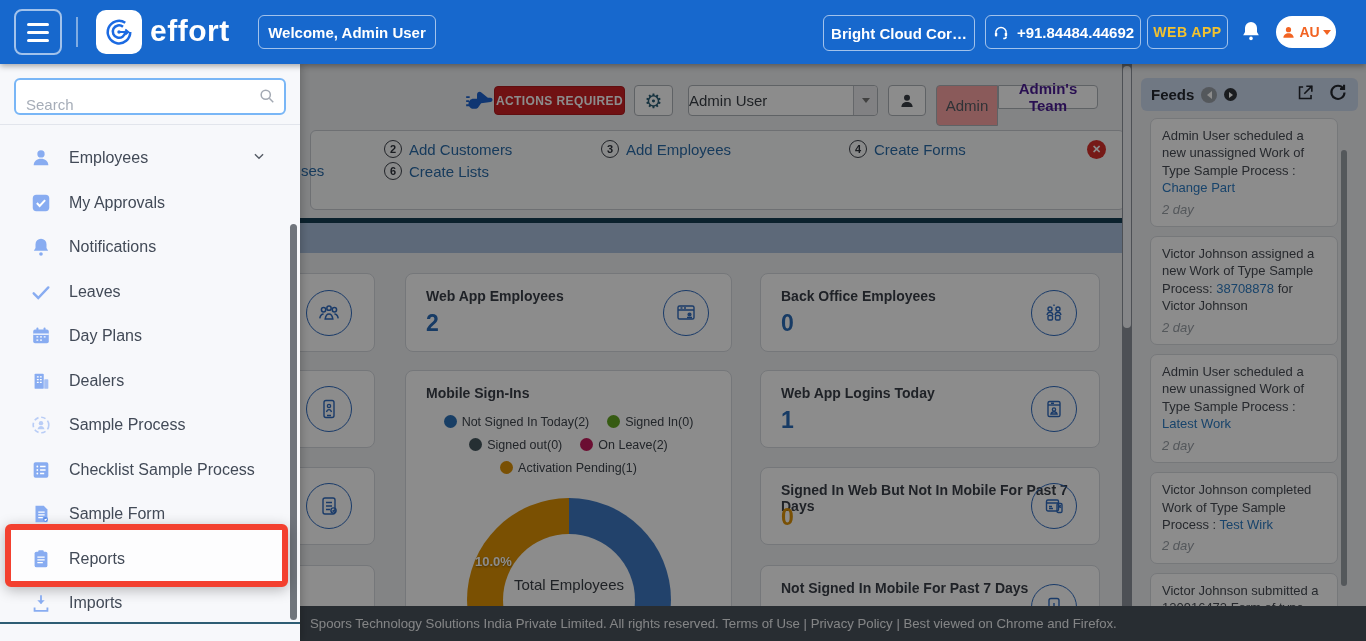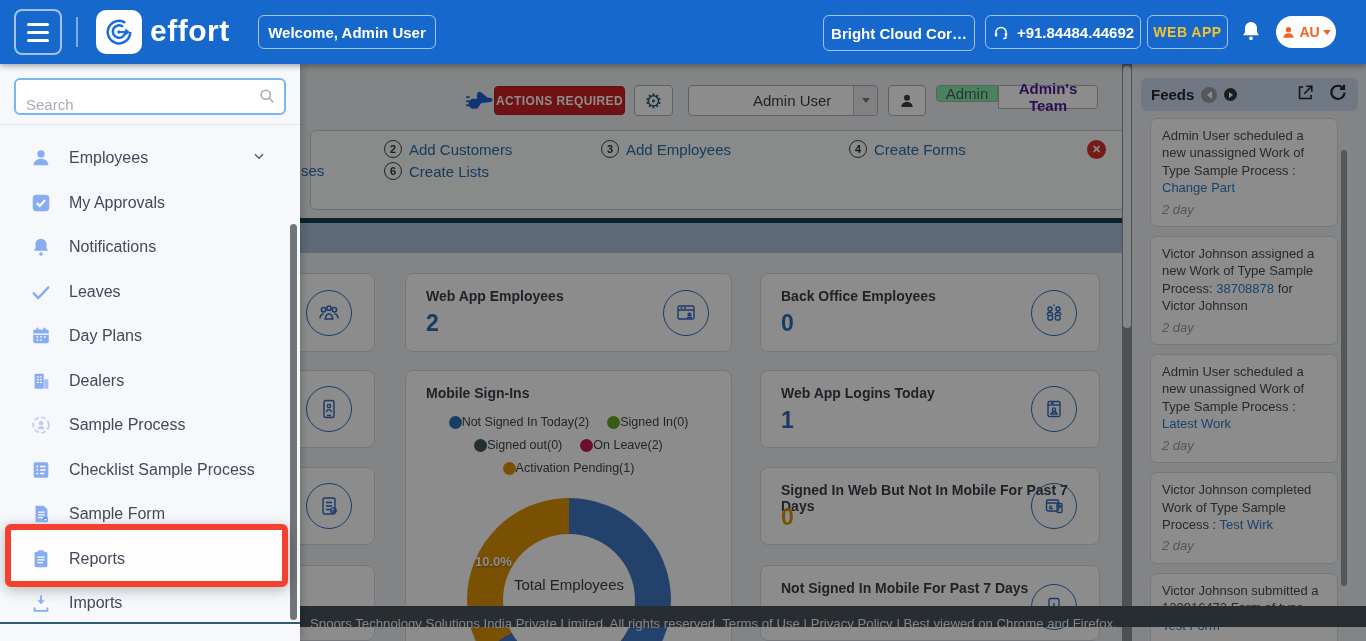--- a/index.html
+++ b/index.html
@@ -37,25 +37,25 @@
   .hl-box { position:absolute; left:5px; top:460px; width:283px; height:63px; border:6px solid #f3402f; border-radius:6px; background:#fdfdfe; box-shadow:0 3px 14px rgba(0,0,0,.28); z-index:1; }
   .sb-bottom-line { position:absolute; left:0; top:558px; width:300px; height:2px; background:#2e5d74; }
   .sb-scroll { position:absolute; left:290px; top:160px; width:7px; height:396px; background:#70757c; border-radius:4px; }
 
   
   .content { position:absolute; inset:0; z-index:1; }
   .toolbtn { position:absolute; display:flex; align-items:center; justify-content:center; border:1px solid #aeb2b8; border-radius:4px; background:#fff; cursor:pointer; font-size:15px; color:#3a3f45; }
   .hand { left:462px; top:84px; width:34px; height:32px; border:none; background:none; }
   .actions { left:494px; top:86px; width:131px; height:29px; background:#cc1f24; border:1px solid #b01a1e; color:#fff; font-weight:bold; font-size:12px; letter-spacing:.4px; border-radius:4px; }
   .gearbtn { left:634px; top:85px; width:39px; height:31px; font-size:20px; color:#2b5e75; }
-  .userselect { left:688px; top:85px; width:190px; height:31px; justify-content:space-between; padding-left:64px; }
+  .userselect { left:688px; top:85px; width:190px; height:31px; justify-content:space-between; }
   .uscaret { width:24px; height:29px; border-left:1px solid #b9bcc1; background:#ececee; display:flex; align-items:center; justify-content:center; border-radius:0 4px 4px 0; }
   .uscaret i { width:0; height:0; border-left:4px solid transparent; border-right:4px solid transparent; border-top:5px solid #777; }
   .personbtn { left:888px; top:85px; width:38px; height:31px; }
-  .seg-admin { left:936px; top:85px; width:62px; height:17px; background:#86efac; color:#565c63; border-radius:4px 0 0 4px; }
+  .seg-admin { left:936px; top:85px; width:62px; height:41px; background:#fca5a5; color:#565c63; border-radius:4px 0 0 4px; }
   .seg-team { left:998px; top:85px; width:100px; height:24px; color:#4c1d95; font-weight:bold; border-radius:0 4px 4px 0; }
 
   .onboard { position:absolute; left:310px; top:130px; width:815px; height:80px; background:#fafbfc; border:1px solid #c9ccd2; border-radius:6px; }
   .step { position:absolute; display:flex; align-items:center; gap:7px; font-size:15px; color:#2b6ca8; cursor:pointer; white-space:nowrap; }
   .stepnum { display:inline-flex; align-items:center; justify-content:center; width:18px; height:18px; border:1.5px solid #3e434b; border-radius:50%; font-size:11px; color:#2e333b; font-weight:bold; flex:0 0 auto; }
   .ob-close { position:absolute; left:776px; top:9px; width:19px; height:19px; border-radius:50%; background:#d8302b; color:#fff; font-size:11px; font-weight:bold; display:flex; align-items:center; justify-content:center; cursor:pointer; }
   .frag { position:absolute; left:-10px; top:31px; font-size:15px; color:#2b6ca8; }
 
   .tealbar { position:absolute; left:300px; top:218px; width:822px; height:5px; background:#143c52; }
   .band { position:absolute; left:300px; top:223px; width:822px; height:30px; background:#a9bfdd; }
@@ -66,21 +66,21 @@
   .val-blue { color:#2b6cb8; } .val-amber { color:#dd9208; }
   .iccircle { position:absolute; right:22px; top:50%; transform:translateY(-50%); width:46px; height:46px; border:1.5px solid #2f6bbf; border-radius:50%; display:flex; align-items:center; justify-content:center; }
   .ic-b { position:absolute; right:22px; top:18px; transform:none; }
 
   
   .donut { position:absolute; left:61px; top:127px; width:204px; height:204px; border-radius:50%; }
   .hole { position:absolute; left:36px; top:36px; width:132px; height:132px; border-radius:50%; background:#fff; }
   .donut-label { position:absolute; left:8px; top:56px; color:#fff; font-size:13px; font-weight:bold; text-shadow:0 1px 2px rgba(0,0,0,.4); }
   .donut-center { position:absolute; left:0; top:78px; width:204px; text-align:center; font-size:15px; color:#3a3f45; }
   .legend-row { display:flex; justify-content:center; gap:18px; align-items:center; font-size:12.5px; color:#3f454d; margin-top:9px; }
-  .legend-item { display:flex; align-items:flex-end; }
+  .legend-item { display:flex; align-items:flex-start; gap:5px; }
   .dot { width:13px; height:13px; border-radius:50%; flex:0 0 auto; }
 
   
   .m-track { position:absolute; left:1122px; top:64px; width:10px; height:577px; background:#8c939c; }
   .m-thumb { position:absolute; left:1123px; top:66px; width:8px; height:262px; background:#f3f5f8; border-radius:4px; }
 
   
   .feeds-head { position:absolute; left:1141px; top:78px; width:217px; height:33px; background:#cddaef; border-radius:6px; display:flex; align-items:center; padding:0 10px; gap:7px; }
   .feeds-title { font-size:15px; font-weight:bold; color:#23272e; }
   .circ { border-radius:50%; display:flex; align-items:center; justify-content:center; cursor:pointer; }
@@ -89,21 +89,21 @@
   .tri-l { width:0; height:0; border-top:4px solid transparent; border-bottom:4px solid transparent; border-right:5px solid #fff; }
   .tri-r { width:0; height:0; border-top:3.5px solid transparent; border-bottom:3.5px solid transparent; border-left:4.5px solid #fff; }
   .feeds-icos { margin-left:auto; display:flex; gap:12px; align-items:center; }
   .feed-list { position:absolute; left:1150px; top:118px; width:188px; display:flex; flex-direction:column; gap:9px; }
   .feed-card { background:#fff; border:1px solid #d8dbdf; border-radius:7px; padding:8px 11px; font-size:13px; line-height:1.34; color:#474c54; }
   .feed-card a { color:#2e7cc3; text-decoration:none; cursor:pointer; }
   .feed-time { font-style:italic; color:#9aa0a7; margin-top:4px; }
   .f-scroll { position:absolute; left:1341px; top:150px; width:6px; height:436px; background:#9aa0a7; border-radius:3px; }
 
   
-  .footer { position:absolute; left:0; top:606px; width:1366px; height:21px; background:#49525c; z-index:2; }
+  .footer { position:absolute; left:0; top:606px; width:1366px; height:35px; background:#49525c; z-index:2; }
   .footer span { display:block; padding-left:310px; line-height:35px; font-size:13.2px; color:#eef0f2; white-space:nowrap; }
   .overlay { position:absolute; left:0; top:64px; width:1366px; height:577px; background:rgba(0,0,0,.45); z-index:3; }
 </style>
 </head>
 <body>
 
 <div class="content">
 
   <div class="abs hand toolbtn">
     <svg width="30" height="28" viewBox="0 0 24 24">

